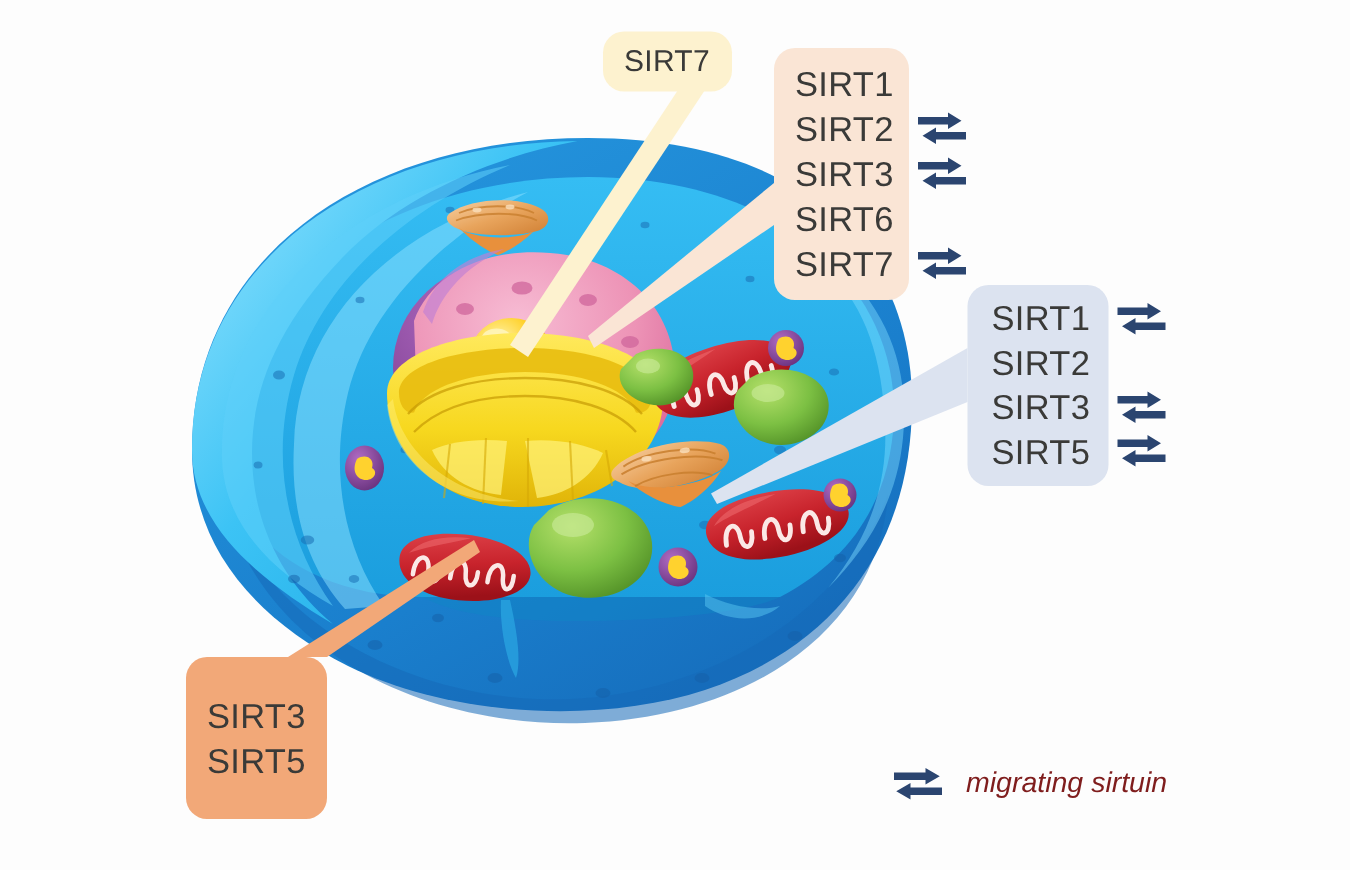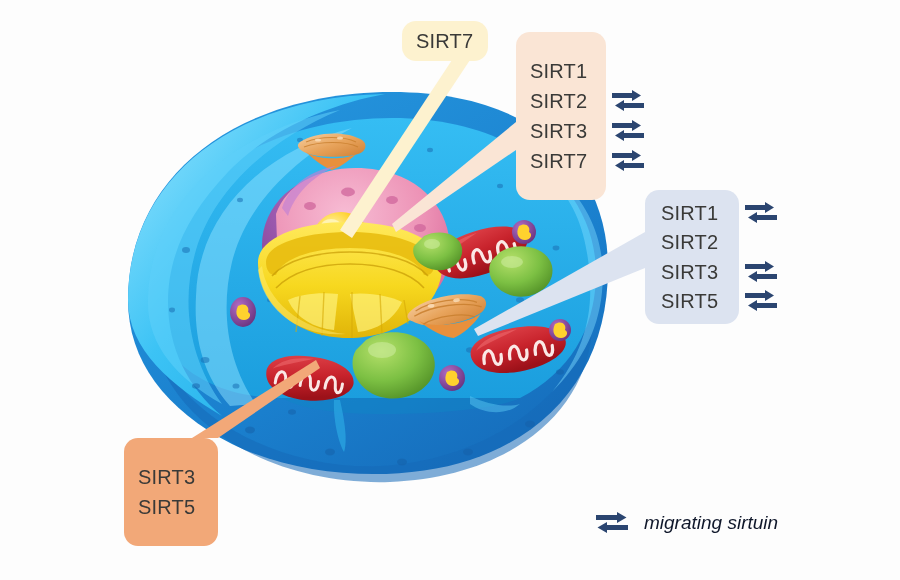--- a/index.html
+++ b/index.html
@@ -23,21 +23,21 @@
     flex-direction:column;
     justify-content:center;
   }
   .callout .row{
     display:flex;
     align-items:center;
     position:relative;
     height:30px;
   }
   .callout .lbl{
-    font-size:20px;
+    font-size:23px;
     color:#3a3a38;
     letter-spacing:.2px;
     white-space:nowrap;
     line-height:1;
   }
 
   #box-nucleus{
     left:516px;top:32px;width:90px;height:168px;
     background:#fae5d5;
     padding:8px 0 8px 14px;
@@ -72,21 +72,21 @@
   .migr svg{display:block;width:40px;height:22px;overflow:visible;}
 
   
   #legend{
     position:absolute;left:590px;top:512px;
     display:flex;align-items:center;gap:12px;
   }
   #legend .glyph{width:42px;height:22px;}
   #legend .glyph svg{display:block;width:42px;height:22px;}
   #legend .txt{
-    font-style:italic;font-size:19px;color:#0f172a;white-space:nowrap;
+    font-style:italic;font-size:19px;color:#7f1d1d;white-space:nowrap;
   }
 </style>
 </head>
 <body>
 
 <div id="stage">
 
   <svg class="layer" viewBox="0 0 900 580">
     <defs>
       <radialGradient id="gMembrane" cx="35%" cy="30%" r="80%">
@@ -391,20 +391,23 @@
       <span class="migr">
         <svg viewBox="0 0 40 22">
             <g fill="#2b4570">
           <path d="M4 3 h20 v-3 l9 5.5 -9 5.5 v-3 h-20 z"></path>
           <path d="M36 13 h-20 v-3 l-9 5.5 9 5.5 v-3 h20 z"></path>
         </g>
           </svg>
       </span>
     </div>
     <div class="row">
+      <span class="lbl">SIRT6</span>
+    </div>
+    <div class="row">
       <span class="lbl">SIRT7</span>
       <span class="migr">
         <svg viewBox="0 0 40 22">
             <g fill="#2b4570">
           <path d="M4 3 h20 v-3 l9 5.5 -9 5.5 v-3 h-20 z"></path>
           <path d="M36 13 h-20 v-3 l-9 5.5 9 5.5 v-3 h20 z"></path>
         </g>
           </svg>
       </span>
     </div>

